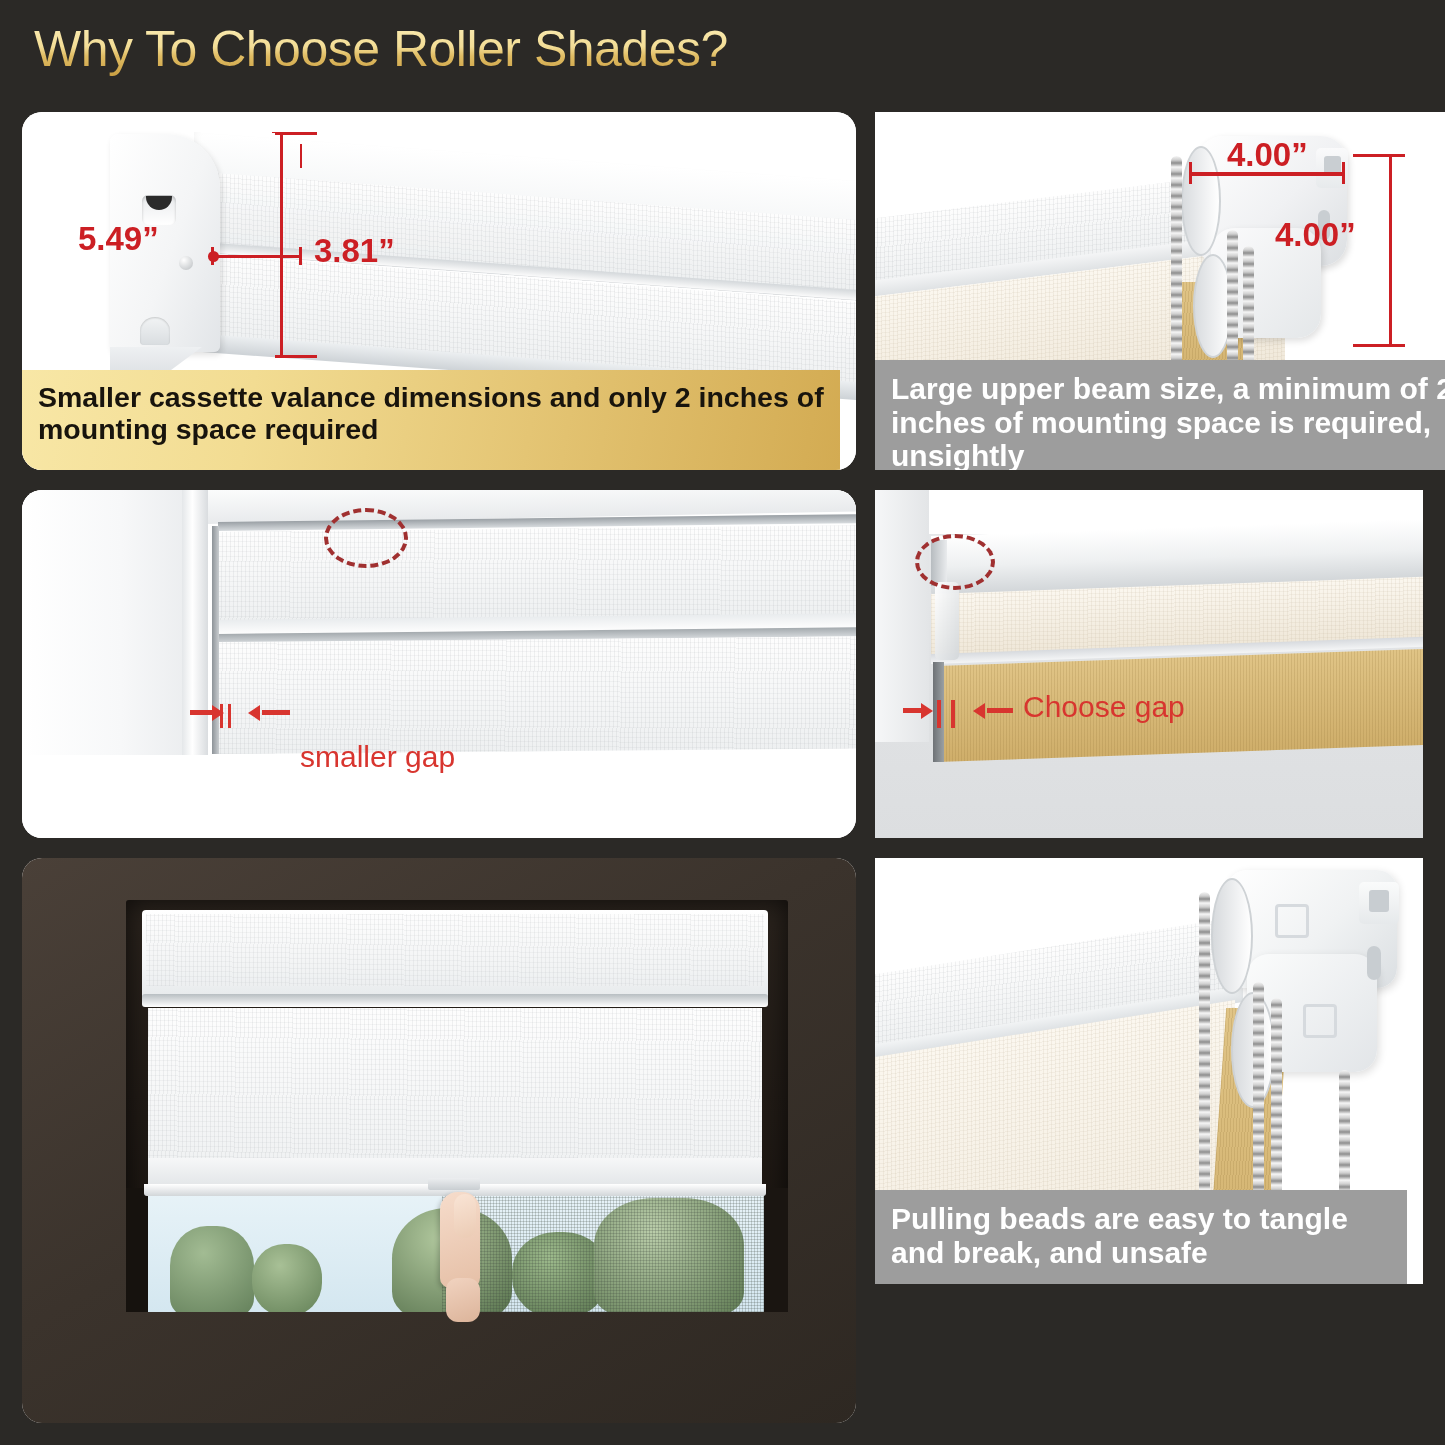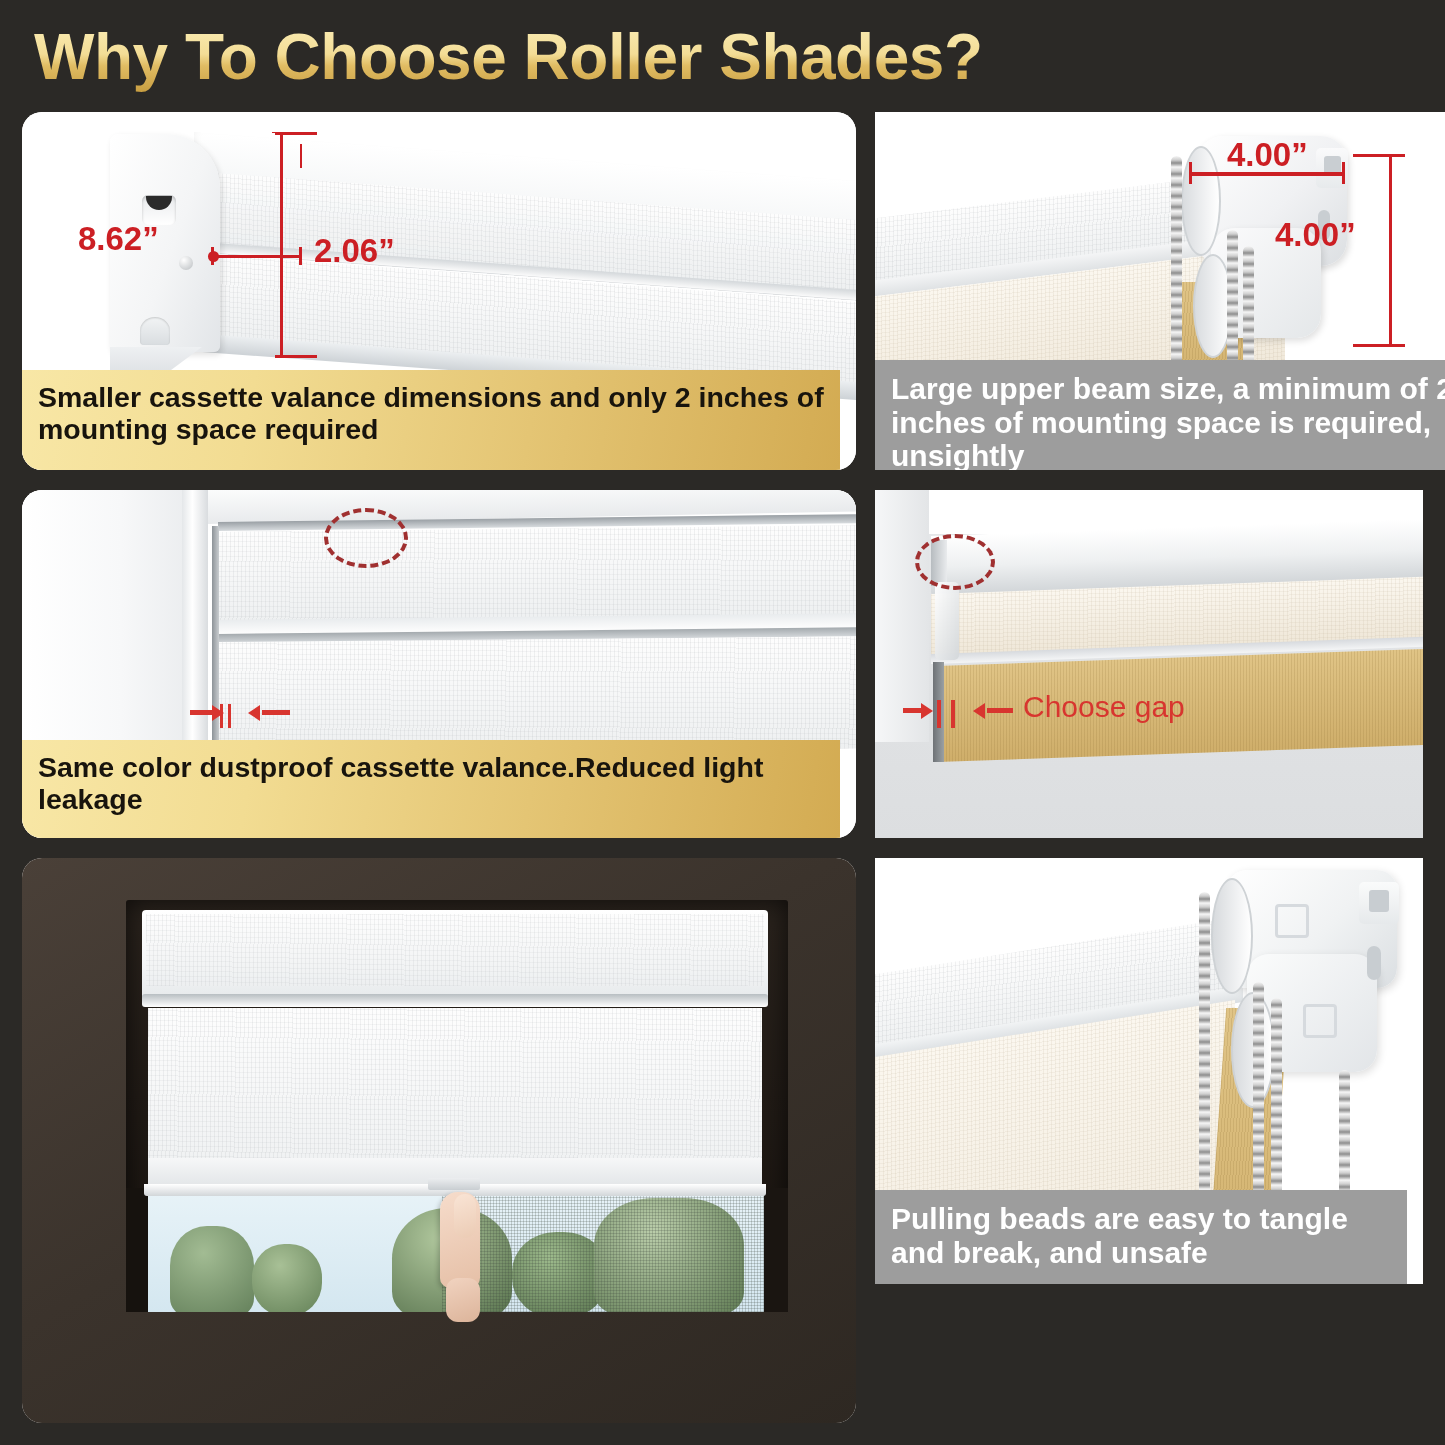--- a/index.html
+++ b/index.html
@@ -7,21 +7,21 @@
     width: 1445px; height: 1445px;
     background: #2b2926;
     font-family: "Liberation Sans", sans-serif;
     overflow: hidden;
   }
   .page { position: relative; width: 1445px; height: 1445px; background: #2b2926; }
 
   
   .title-bar { position: absolute; left: 34px; top: 20px; width: 1100px; height: 78px; }
   .title-text {
-    font-size: 64px; font-weight: bold; letter-spacing: -0.5px;
+    font-size: 50px; font-weight: normal; letter-spacing: -0.5px;
     background: linear-gradient(180deg, #fbeeb8 0%, #f3dd96 46%, #e0bc63 62%, #c79c3f 100%);
     -webkit-background-clip: text; background-clip: text;
     color: #f2dd99; -webkit-text-fill-color: transparent;
     text-shadow: 0 0 0 rgba(0,0,0,0);
     white-space: nowrap;
   }
 
   
   .panel { position: absolute; overflow: hidden; background:#fff; }
   .panel.left  { border-radius: 20px; }
@@ -136,28 +136,28 @@
 
       <div class="dimline" style="left:278px;top:32px;width:2px;height:24px;"></div>
       <div class="dimline" style="left:278px;top:146px;width:0;height:0;"></div>
       <div class="dimline" style="left:190px;top:148px;width:0;height:0;"></div>
       <div class="dimline" style="left:190px;top:143px;width:90px;height:3px;"></div>
       <div class="dimline" style="left:190px;top:143px;width:0;height:0;"></div>
       <div class="dimline" style="left:190px;top:143px;width:90px;height:3px;"></div>
       <div class="dimline" style="left:189px;top:135px;width:3px;height:18px;"></div>
       <div class="dimline" style="left:277px;top:135px;width:3px;height:18px;"></div>
       <div style="position:absolute;left:186px;top:139px;width:11px;height:11px;border-radius:50%;background:#cc1f24;"></div>
-      <div class="dimtxt" style="left:292px;top:120px;">2.06”</div>
+      <div class="dimtxt" style="left:292px;top:120px;">3.81”</div>
 
       <div class="dimline" style="left:250px;top:20px;width:3px;height:0;"></div>
       <div class="dimline" style="left:250px;top:20px;width:3px;height:1px;"></div>
       <div class="dimline" style="left:253px;top:20px;width:42px;height:3px;"></div>
       <div class="dimline" style="left:253px;top:243px;width:42px;height:3px;"></div>
       <div class="dimline" style="left:258px;top:20px;width:3px;height:226px;"></div>
-      <div class="dimtxt" style="left:56px;top:108px;">8.62”</div>
+      <div class="dimtxt" style="left:56px;top:108px;">5.49”</div>
     </div>
     <div class="cap gold" id="cap1">Smaller cassette valance dimensions and only 2 inches of mounting space required</div>
   </div>
 
   <div class="panel right" id="p2">
     <div class="art" style="background:#ffffff;">
 
       <div class="fabric-white" style="position:absolute;left:-10px;top:56px;width:420px;height:70px;
             transform:skewY(-7deg);transform-origin:right top;"></div>
       <div style="position:absolute;left:-10px;top:118px;width:420px;height:16px;
@@ -228,21 +228,20 @@
       <div class="dashed-ellipse" style="left:302px;top:18px;width:84px;height:60px;"></div>
 
       <div class="dimline" style="left:198px;top:214px;width:3px;height:24px;background:#d8352f;"></div>
       <div class="dimline" style="left:206px;top:214px;width:3px;height:24px;background:#d8352f;"></div>
       <div style="position:absolute;left:168px;top:220px;width:26px;height:5px;background:#d8352f;"></div>
       <div style="position:absolute;left:190px;top:215px;width:0;height:0;border-top:8px solid transparent;border-bottom:8px solid transparent;border-left:12px solid #d8352f;"></div>
       <div style="position:absolute;left:240px;top:220px;width:28px;height:5px;background:#d8352f;"></div>
       <div style="position:absolute;left:226px;top:215px;width:0;height:0;border-top:8px solid transparent;border-bottom:8px solid transparent;border-right:12px solid #d8352f;"></div>
       <div class="annot" style="left:278px;top:202px;margin-top:48px;">smaller gap</div>
     </div>
-    <div class="cap gold" id="cap3">Same color dustproof cassette valance.Reduced light leakage</div>
   </div>
 
   <div class="panel right" id="p4">
     <div class="art" style="background:linear-gradient(180deg,#e6e8ea,#dcdee0);">
 
       <div style="position:absolute;left:0;top:0;width:548px;height:44px;background:#ffffff;"></div>
       <div style="position:absolute;left:0;top:0;width:54px;height:252px;
             background:linear-gradient(90deg,#f6f7f8,#e3e5e7);"></div>
 
       <div style="position:absolute;left:56px;top:46px;width:492px;height:62px;

